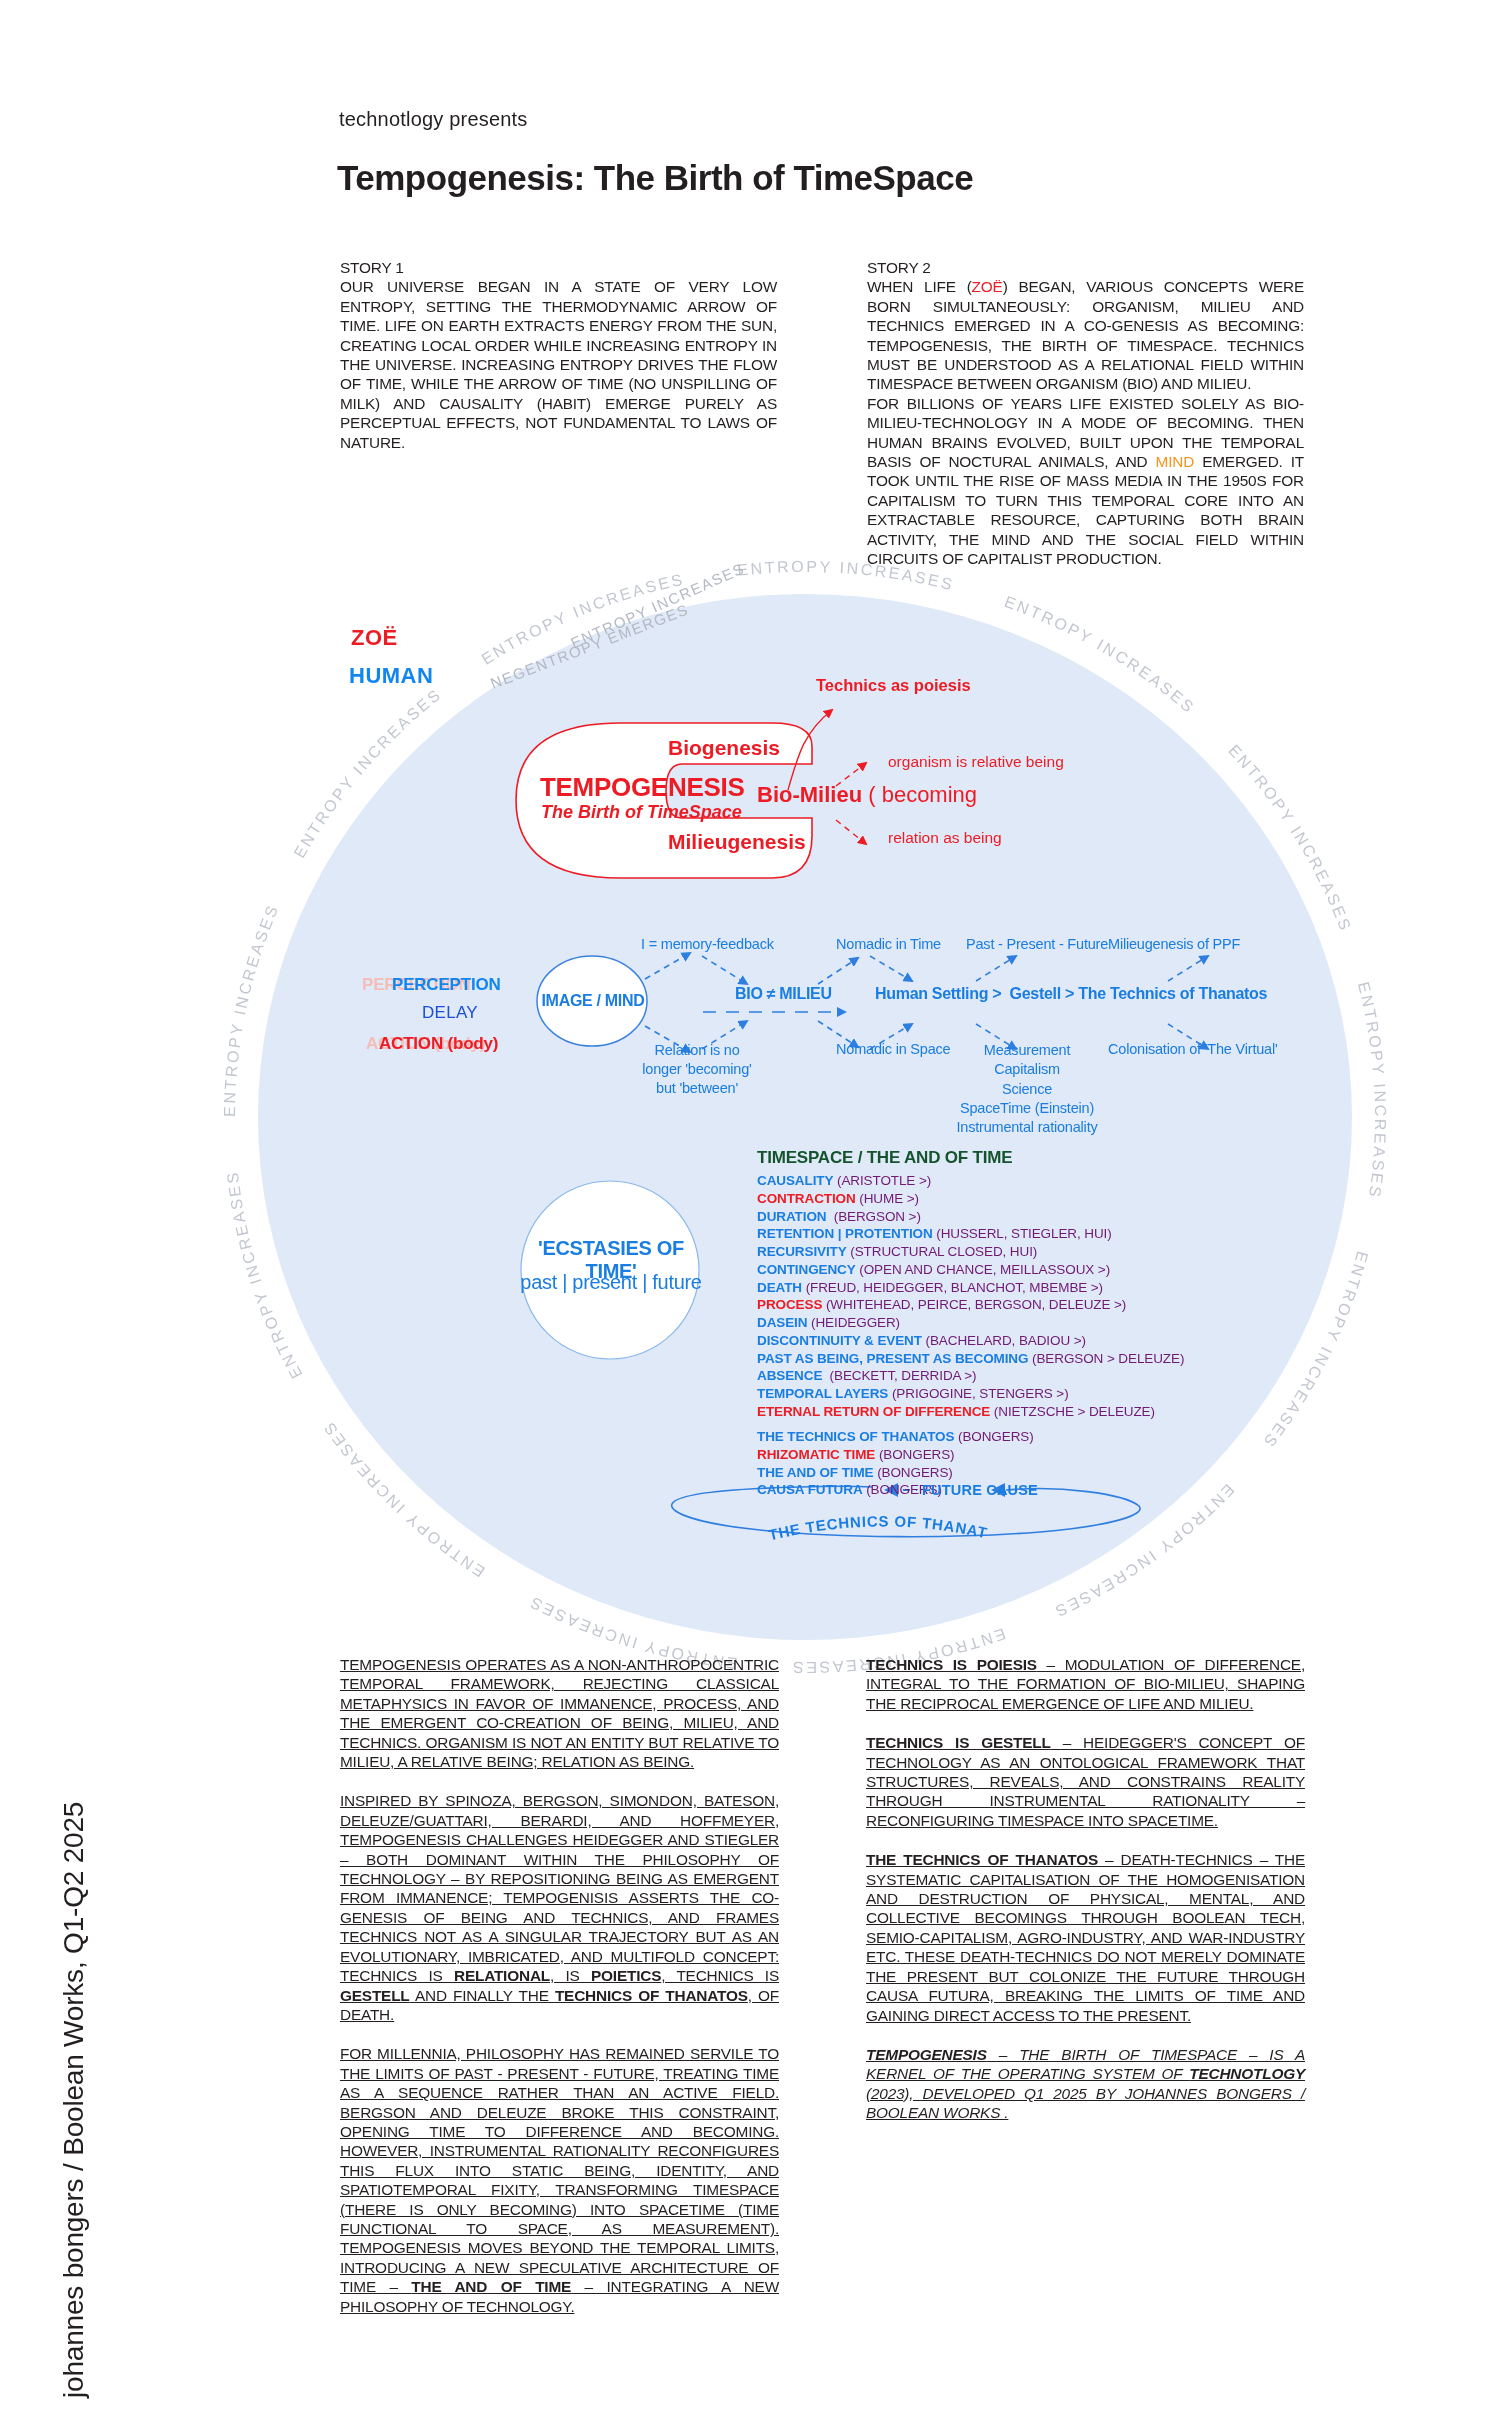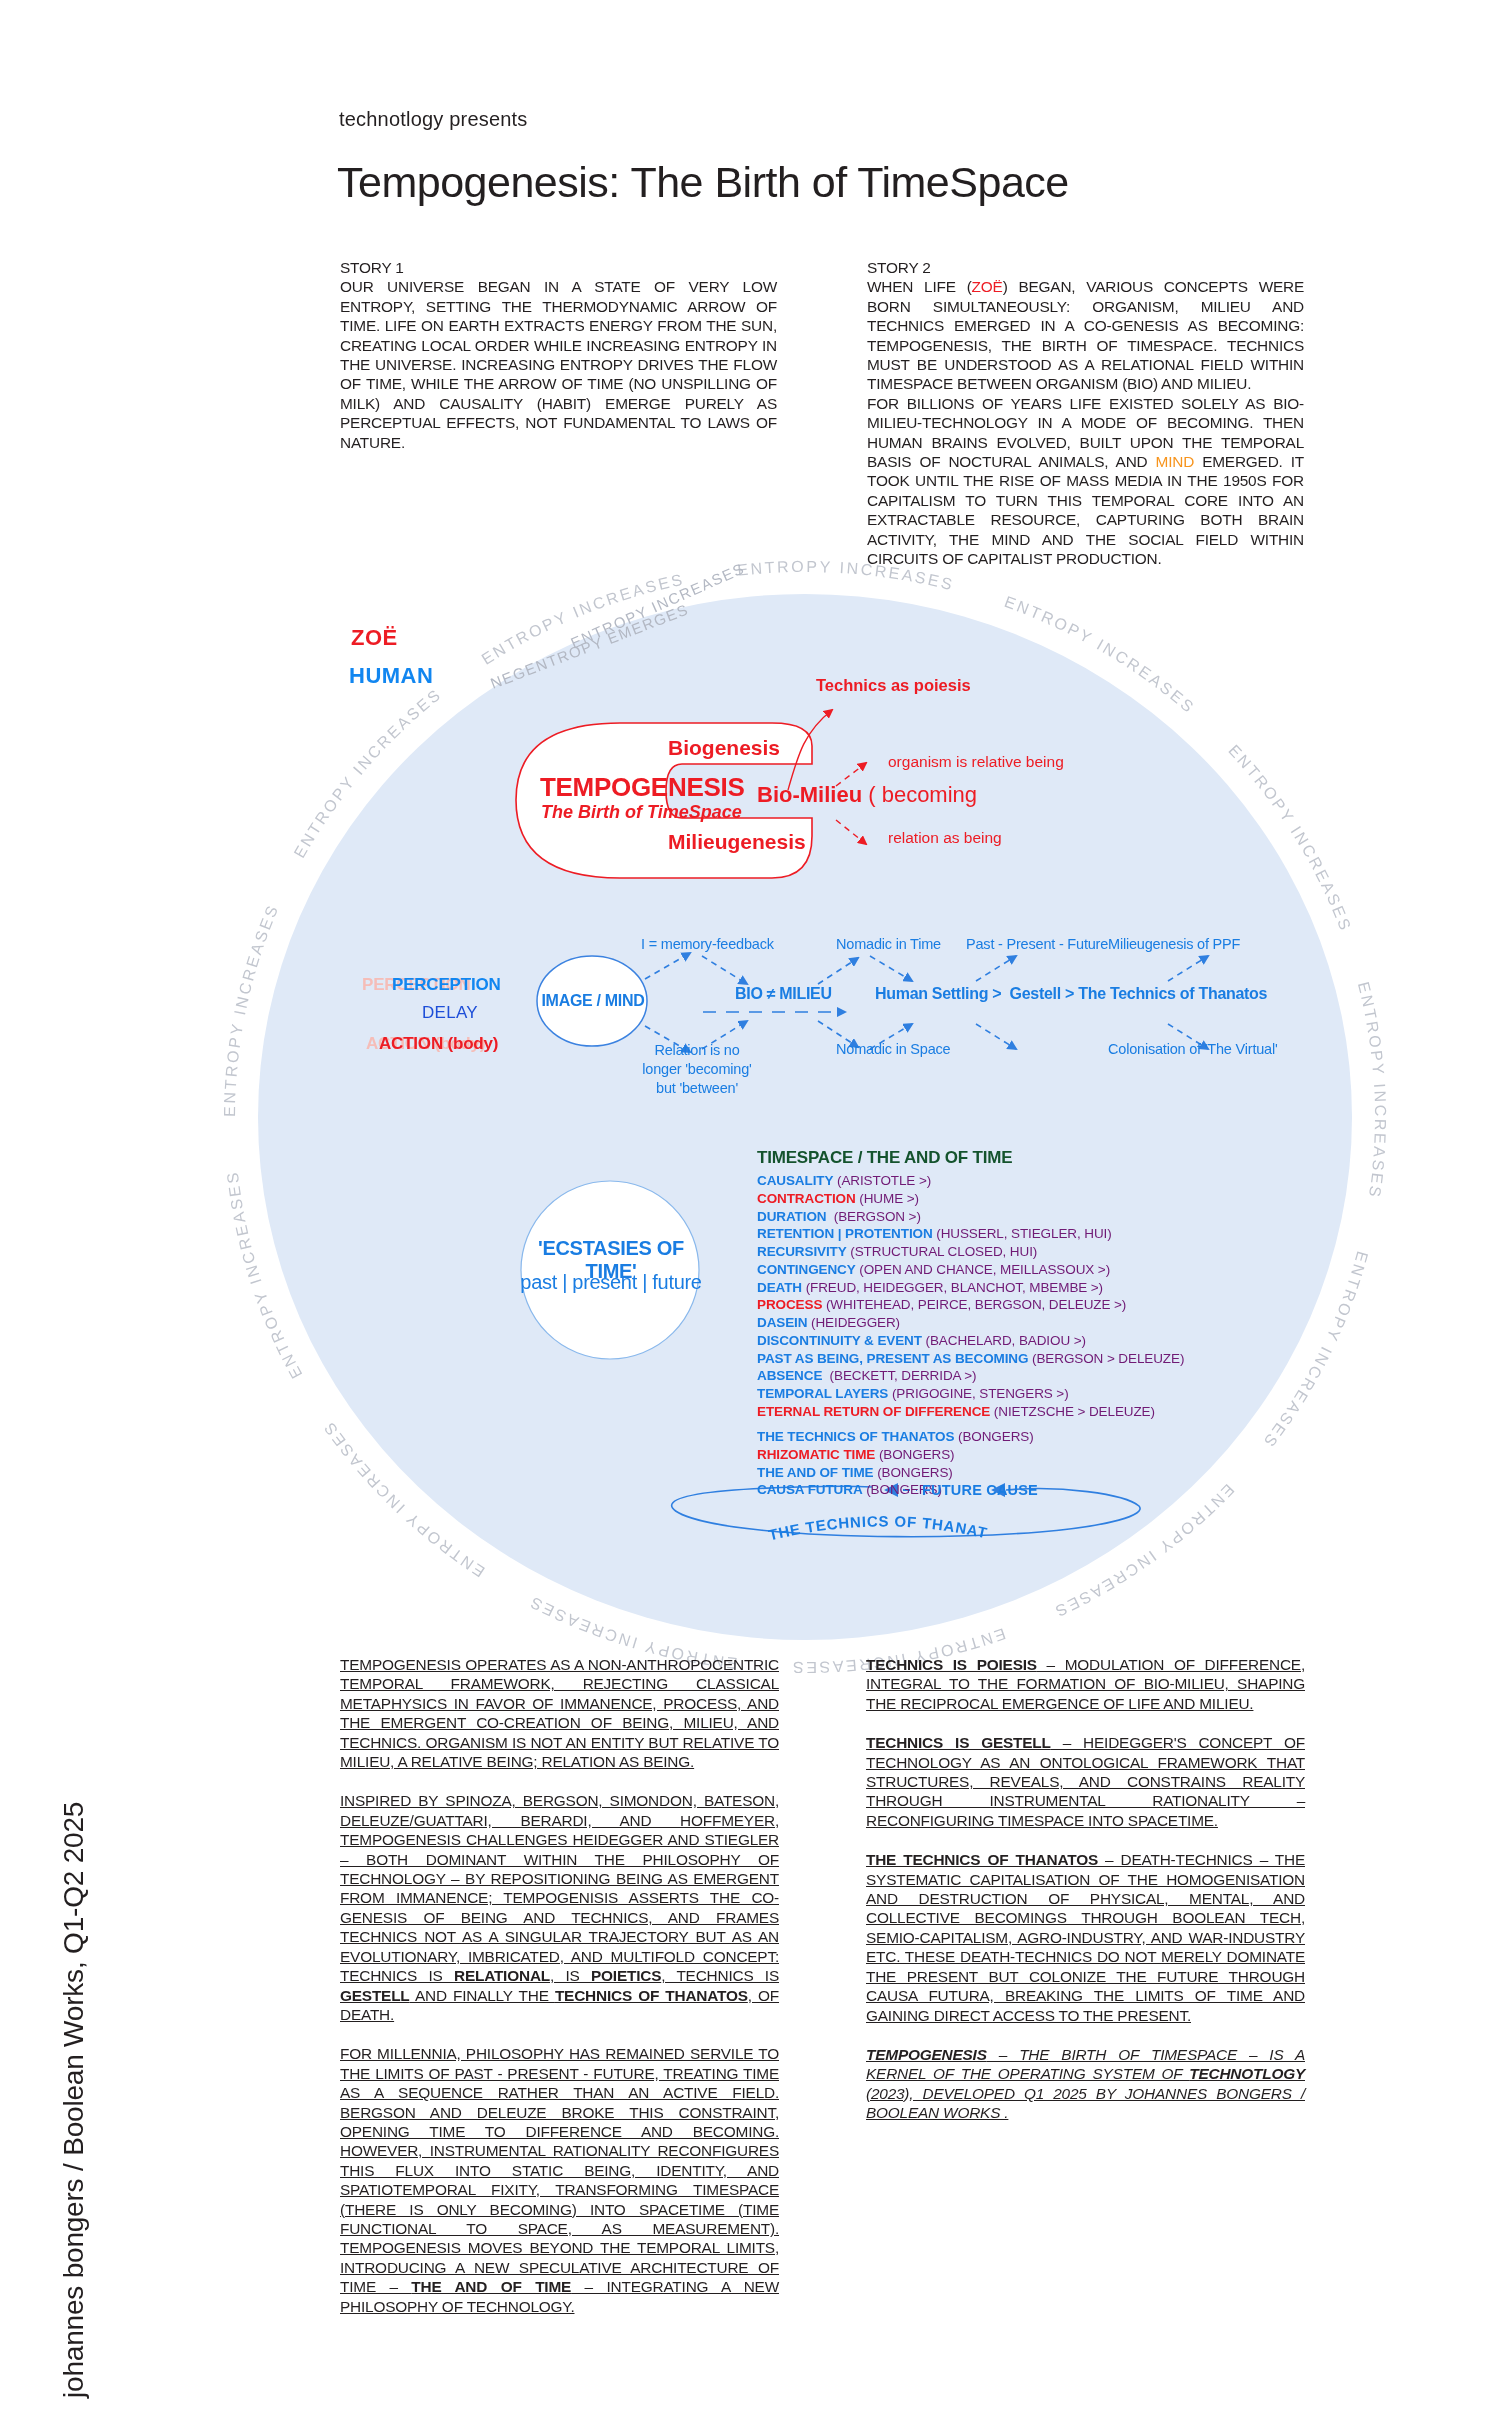--- a/index.html
+++ b/index.html
@@ -1,20 +1,20 @@
 <!DOCTYPE html>
 <html><head>
 <meta charset="utf-8">
 <style>
   html,body{margin:0;padding:0;background:#fff;}
   .page{position:relative;width:1500px;height:2413px;background:#ffffff;overflow:hidden;
         font-family:"Liberation Sans", sans-serif;color:#231f20;}
   .abs{position:absolute;}
   .kicker{font-size:20px;letter-spacing:.2px;}
-  .title{font-size:43px;font-weight:400;letter-spacing:-.5px;}
+  .title{font-size:35px;font-weight:700;letter-spacing:-.5px;}
   .story{width:437px;font-size:15.4px;line-height:19.4px;letter-spacing:-.2px;text-align:justify;}
   .story .story-label{text-align:left;margin-bottom:0;}
   .col{width:439px;font-size:15.4px;line-height:19.4px;letter-spacing:-.2px;text-align:justify;}
   .col p{margin:0 0 20px 0;text-decoration:underline;}
   .col p.i, .i{font-style:italic;}
   .b{font-weight:700;}
   svg{position:absolute;left:0;top:0;}
   .rim{font-size:16px;font-weight:500;letter-spacing:2.5px;fill:#b3b8c3;opacity:.8;}
   .graylab{color:#b3b8c3;font-size:15px;font-weight:500;letter-spacing:1.5px;white-space:pre;}
   .red{color:#ed1c24;}
@@ -149,20 +149,27 @@
       <div>Relation is no</div>
       <div>longer 'becoming'</div>
       <div>but 'between'</div>
     </div>
   <div class="abs nodelab" style="left:735px;top:985px;">BIO ≠ MILIEU</div>
   <div class="abs slab" style="left:836px;top:936px;">Nomadic in Time</div>
   <div class="abs nodelab" style="left:875px;top:985px;">Human Settling &gt;  Gestell &gt; The Technics of Thanatos</div>
   <div class="abs slab" style="left:966px;top:936px;">Past - Present - Future</div>
   <div class="abs slab" style="left:1108px;top:936px;">Milieugenesis of PPF</div>
   <div class="abs slab" style="left:836px;top:1041px;">Nomadic in Space</div>
+  <div class="abs stack" style="left:947px;top:1041px;">
+      <div>Measurement</div>
+      <div>Capitalism</div>
+      <div>Science</div>
+      <div>SpaceTime (Einstein)</div>
+      <div>Instrumental rationality</div>
+    </div>
   <div class="abs slab" style="left:1108px;top:1041px;">Colonisation of 'The Virtual'</div>
 
   <div class="abs ts-head" style="left:757px;top:1148px;">TIMESPACE / THE AND OF TIME</div>
   <div class="abs ts-list" style="left:757px;top:1172px;"><div><span class="lead">CAUSALITY</span><span class="paren"> (ARISTOTLE &gt;)</span></div><div><span class="lead r">CONTRACTION</span><span class="paren"> (HUME &gt;)</span></div><div><span class="lead">DURATION</span><span class="paren">  (BERGSON &gt;)</span></div><div><span class="lead">RETENTION | PROTENTION</span><span class="paren"> (HUSSERL, STIEGLER, HUI)</span></div><div><span class="lead">RECURSIVITY</span><span class="paren"> (STRUCTURAL CLOSED, HUI)</span></div><div><span class="lead">CONTINGENCY</span><span class="paren"> (OPEN AND CHANCE, MEILLASSOUX &gt;)</span></div><div><span class="lead">DEATH</span><span class="paren"> (FREUD, HEIDEGGER, BLANCHOT, MBEMBE &gt;)</span></div><div><span class="lead r">PROCESS</span><span class="paren"> (WHITEHEAD, PEIRCE, BERGSON, DELEUZE &gt;)</span></div><div><span class="lead">DASEIN</span><span class="paren"> (HEIDEGGER)</span></div><div><span class="lead">DISCONTINUITY &amp; EVENT</span><span class="paren"> (BACHELARD, BADIOU &gt;)</span></div><div><span class="lead">PAST AS BEING, PRESENT AS BECOMING</span><span class="paren"> (BERGSON &gt; DELEUZE)</span></div><div><span class="lead">ABSENCE</span><span class="paren">  (BECKETT, DERRIDA &gt;)</span></div><div><span class="lead">TEMPORAL LAYERS</span><span class="paren"> (PRIGOGINE, STENGERS &gt;)</span></div><div><span class="lead r">ETERNAL RETURN OF DIFFERENCE</span><span class="paren"> (NIETZSCHE &gt; DELEUZE)</span></div></div>
   <div class="abs ts-list" style="left:757px;top:1428px;"><div><span class="lead">THE TECHNICS OF THANATOS</span><span class="paren"> (BONGERS)</span></div><div><span class="lead r">RHIZOMATIC TIME</span><span class="paren"> (BONGERS)</span></div><div><span class="lead">THE AND OF TIME</span><span class="paren"> (BONGERS)</span></div><div><span class="lead">CAUSA FUTURA</span><span class="paren"> (BONGERS)</span></div></div>
 
   <div class="abs ecst1" style="left:516px;top:1237px;">'ECSTASIES OF TIME'</div>
   <div class="abs ecst2" style="left:516px;top:1271px;">past | present | future</div>
 
   <div class="abs fcause" style="left:922px;top:1482px;">FUTURE CAUSE</div>

